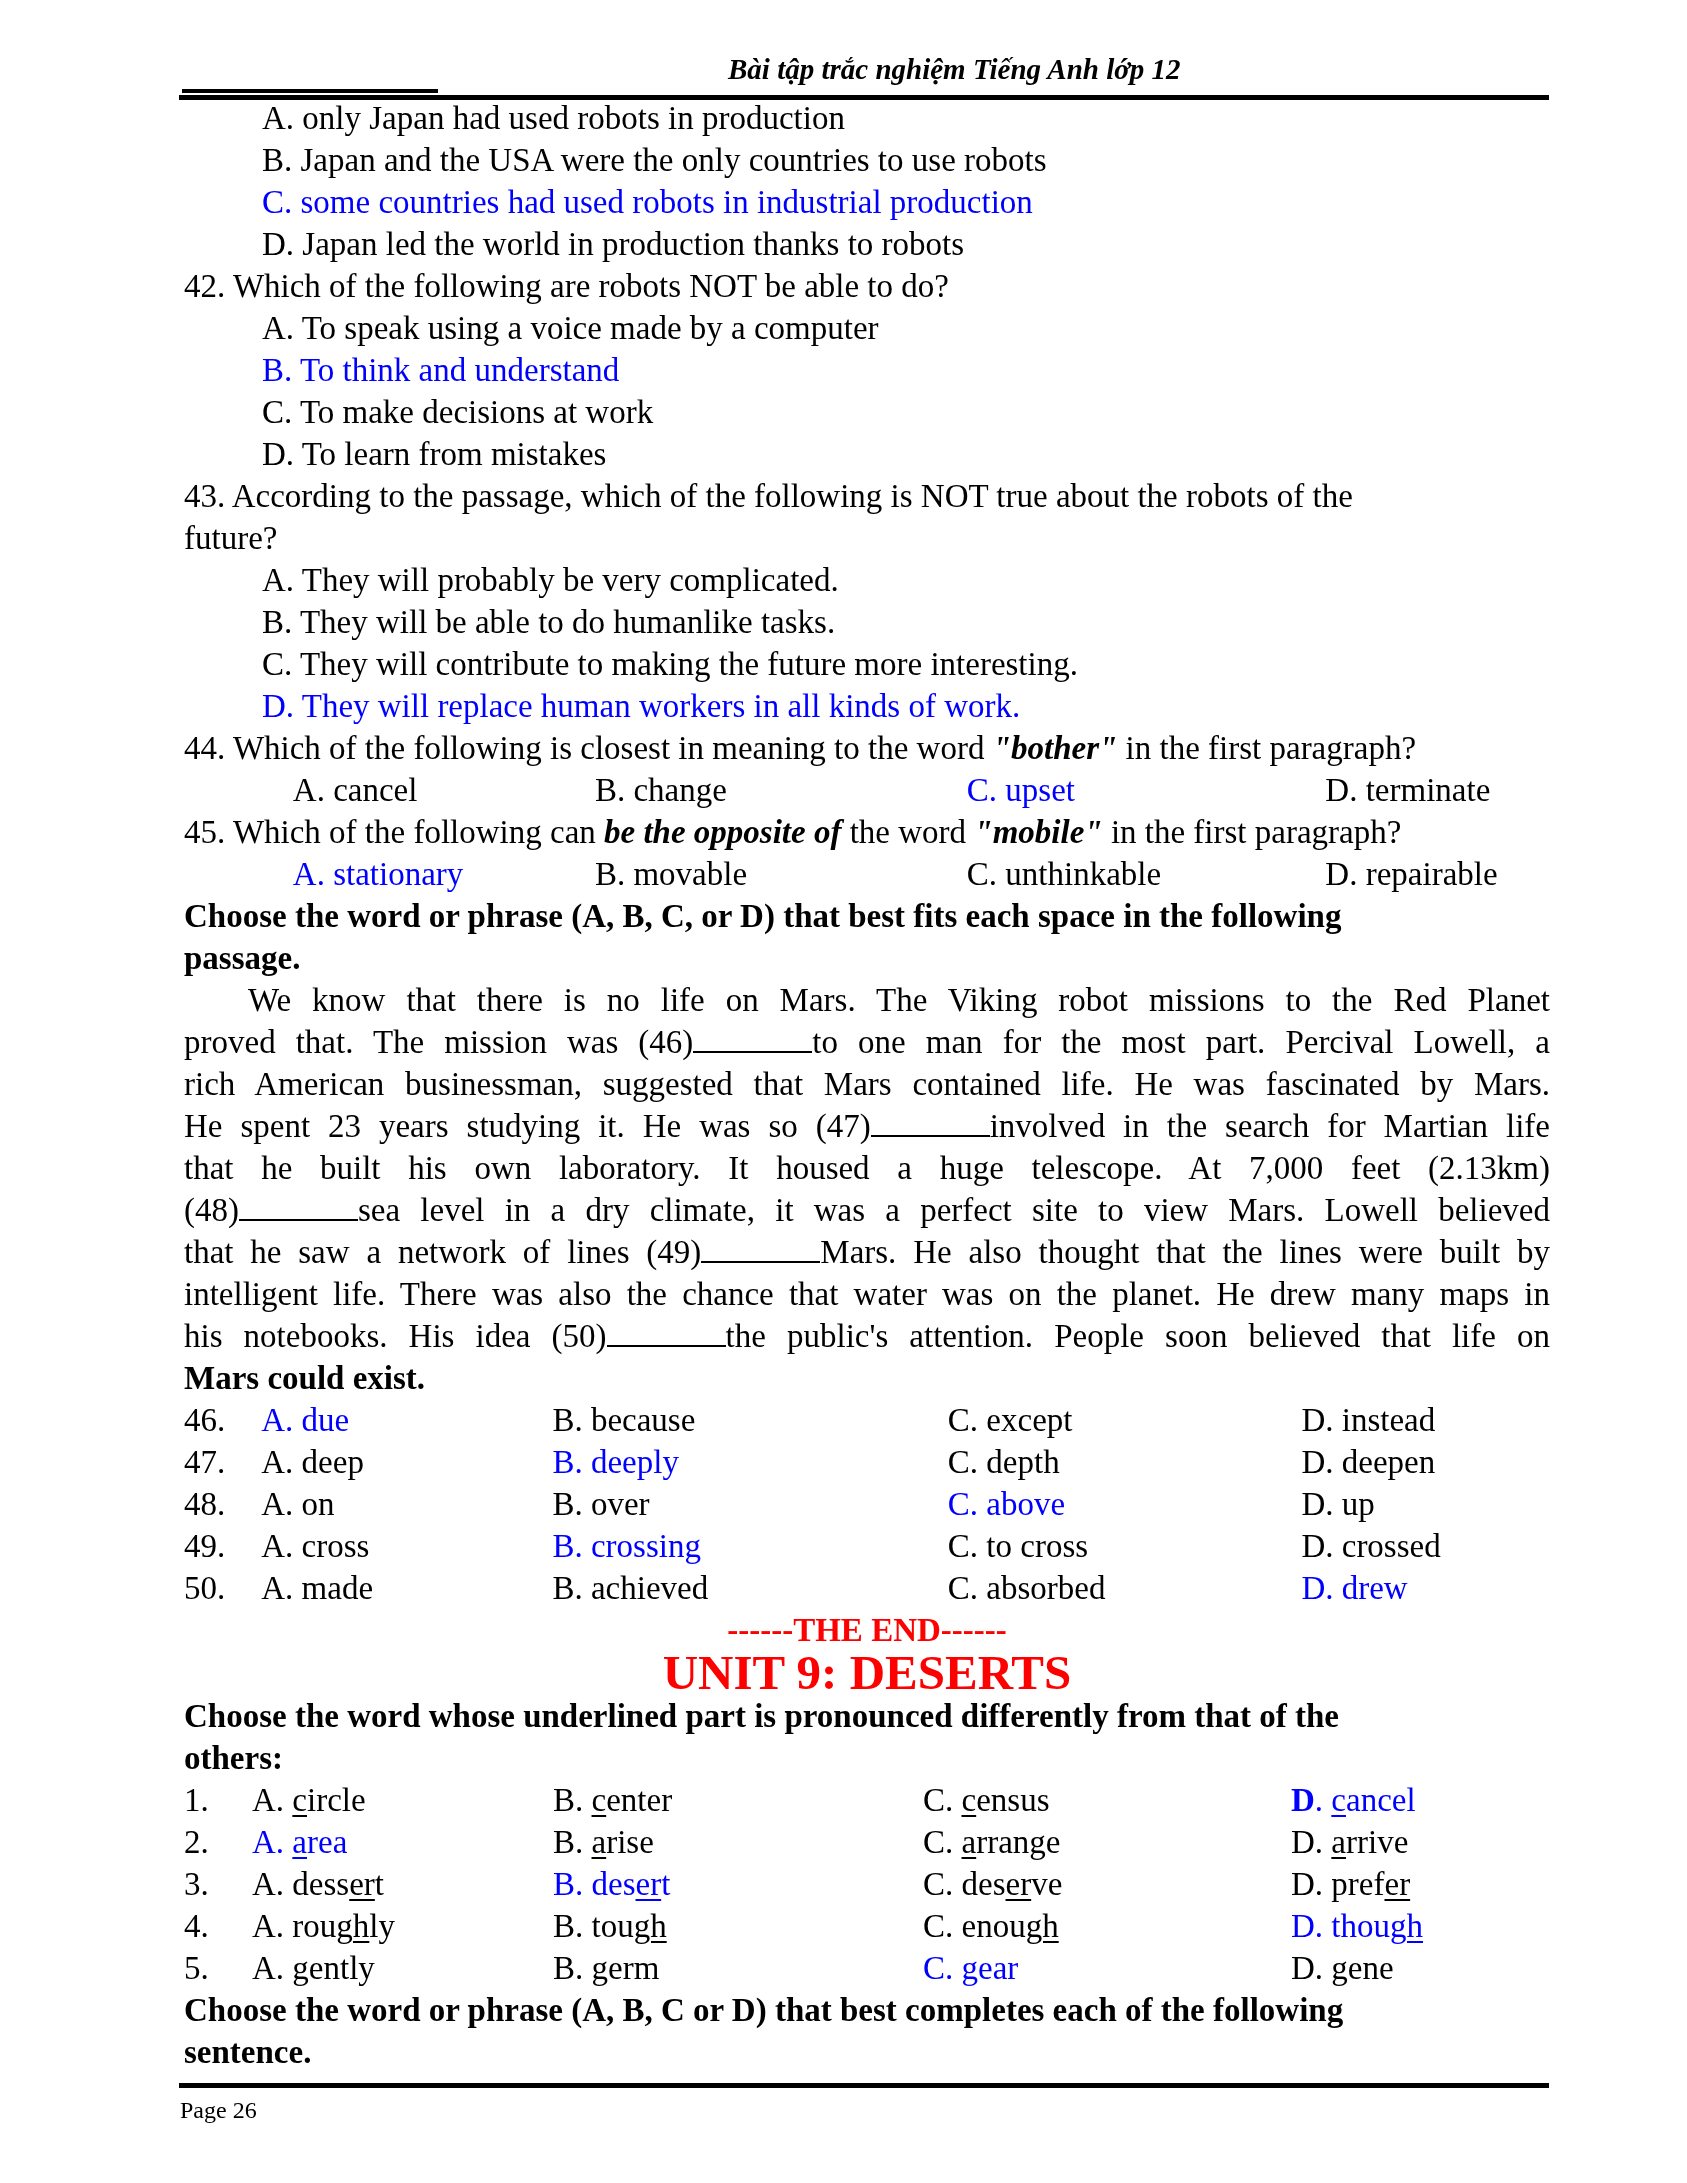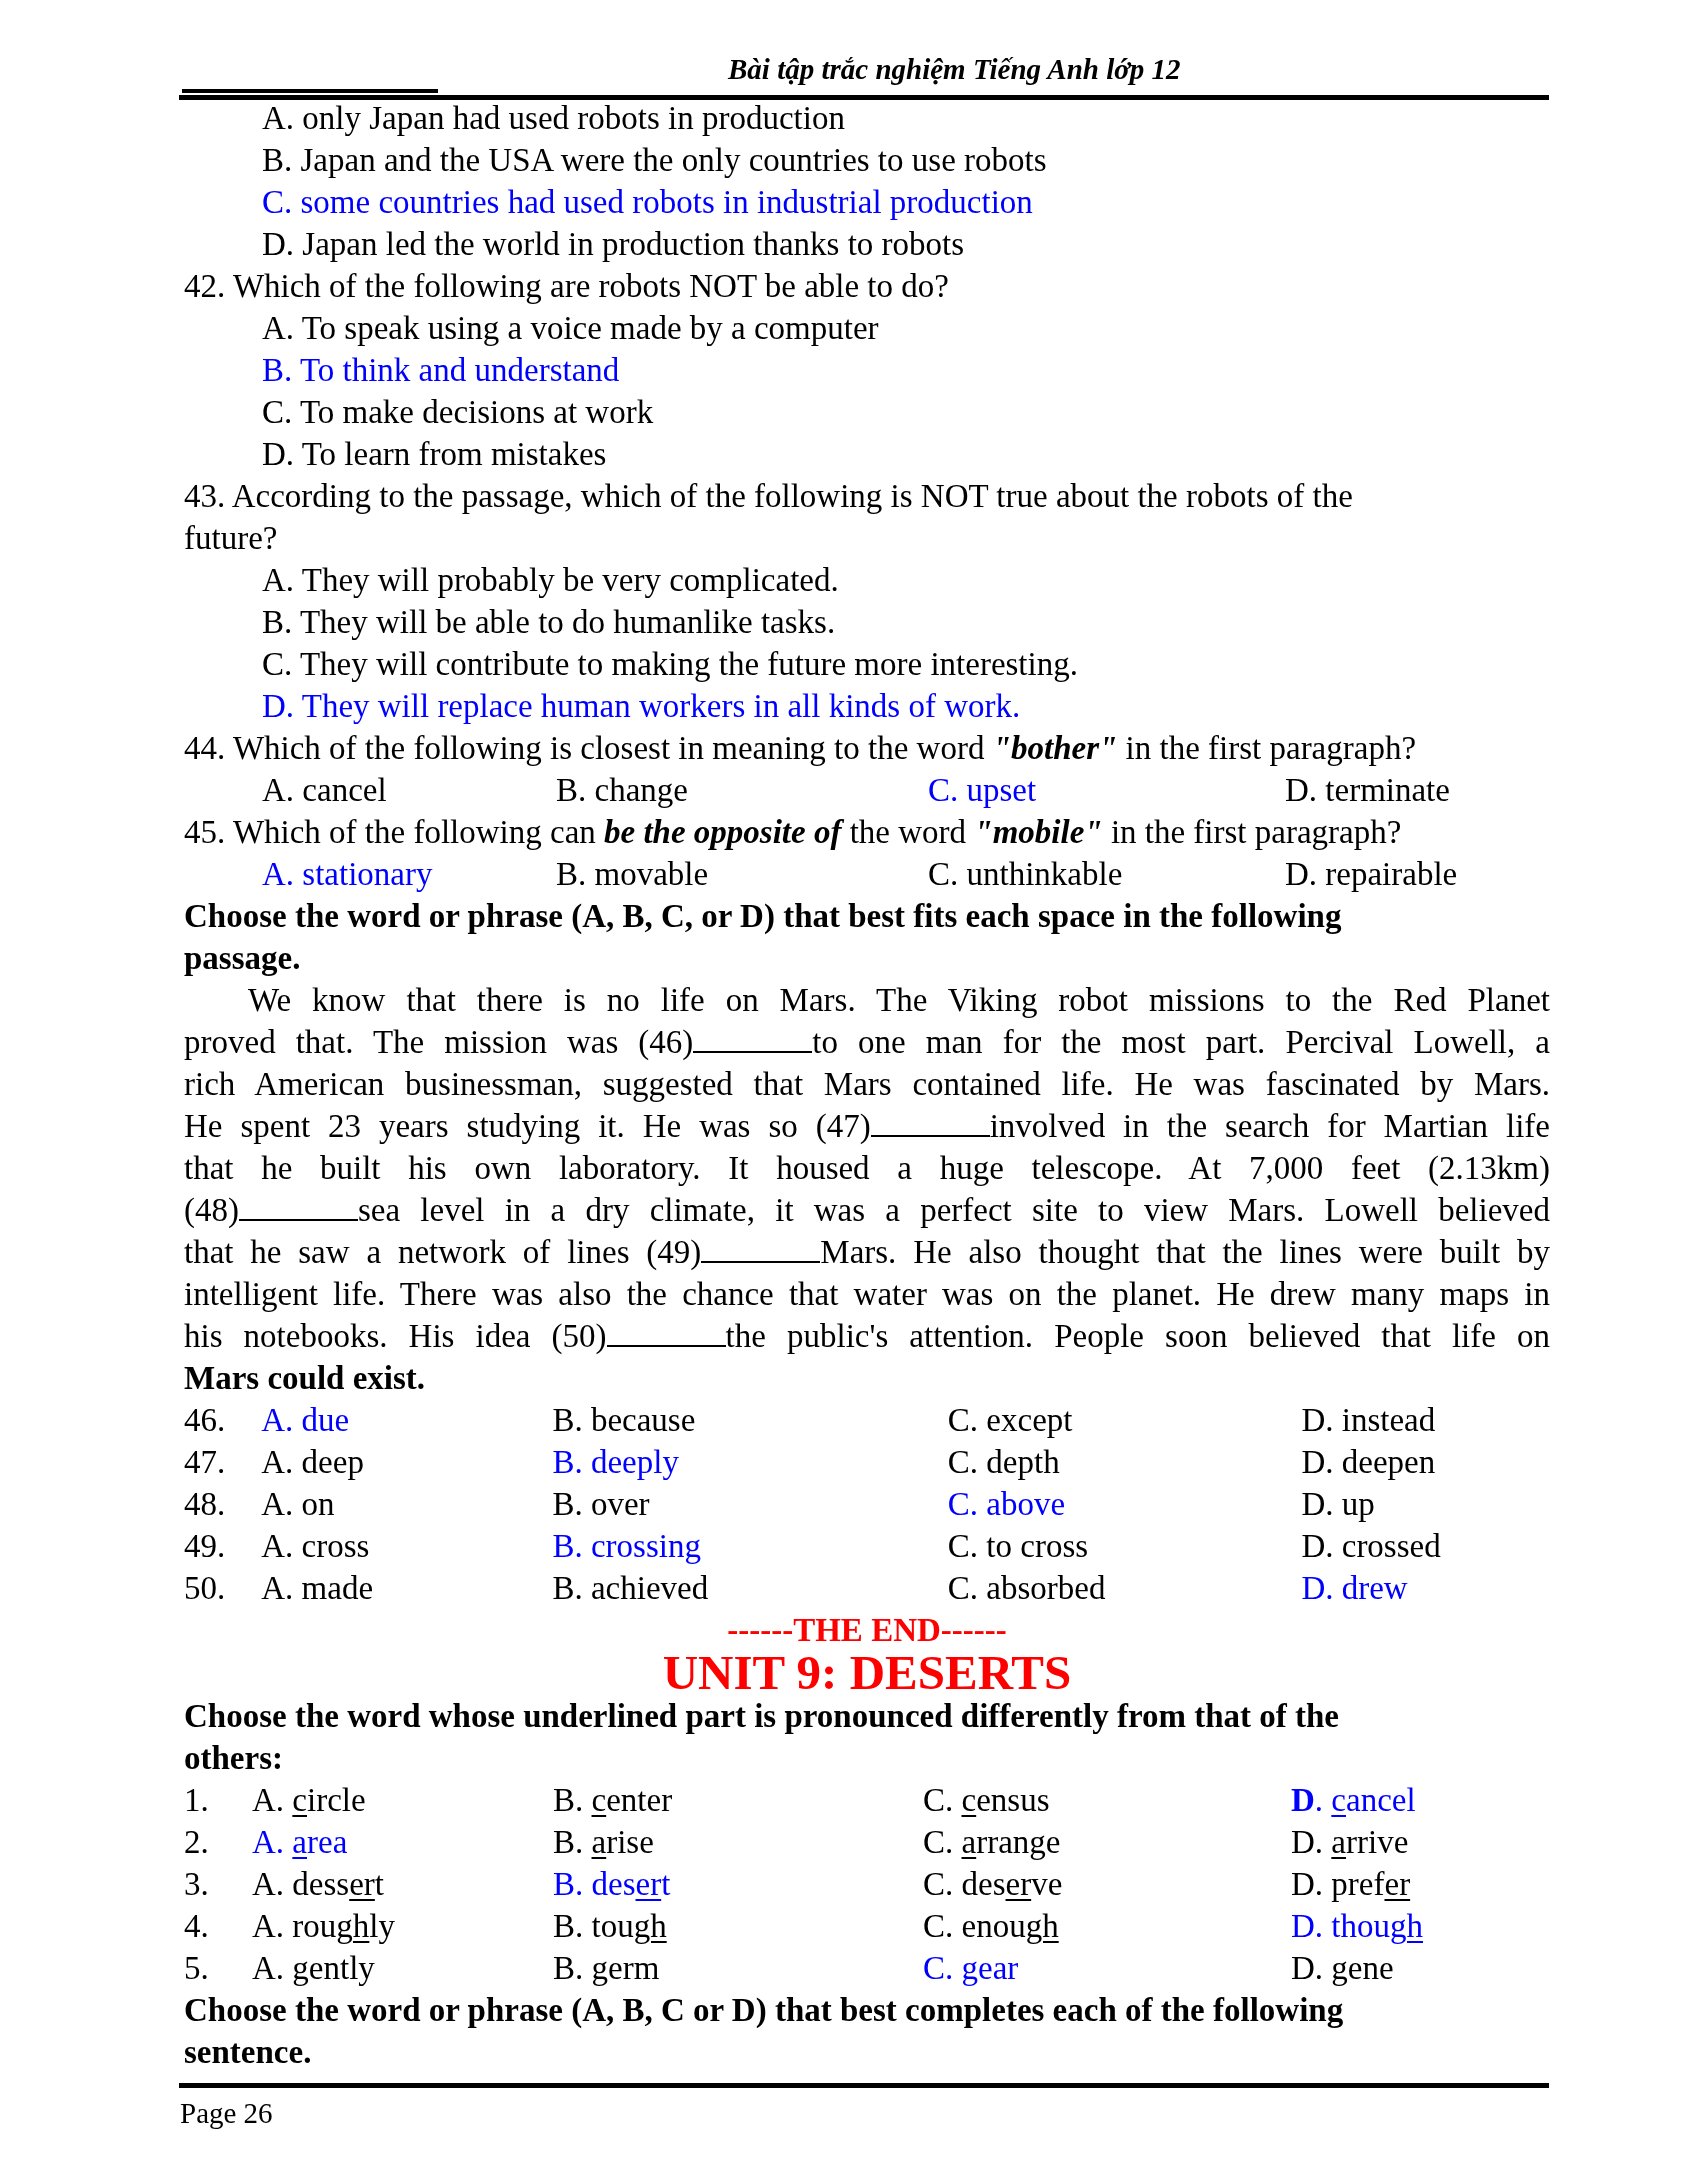--- a/index.html
+++ b/index.html
@@ -16,21 +16,21 @@
     font-size: 29px; font-style: italic; font-weight: bold; text-align: left;
     letter-spacing: 0px;
   }
   .content { position: absolute; left: 184px; top: 97px; width: 1366px; font-size: 33px; line-height: 42px; }
   .line { white-space: nowrap; height: 42px; }
   .opt { padding-left: 78px; }
   .blue { color: #0000ff; }
   .red { color: #ff0000; }
   .bold { font-weight: bold; }
   .ital { font-style: italic; }
-  .grid4 { display: flex; white-space: nowrap; height: 42px; }
+  .grid4 { display: flex; white-space: nowrap; height: 42px; gap: 39px; }
   .grid4 .c0 { width: 78px; }
   .grid4 .cA { width: 294px; }
   .grid4 .cB { width: 372px; }
   .grid4 .cC { width: 357px; }
   .grid4 .cD { width: 251px; }
   .grid5 { display: flex; white-space: nowrap; height: 42px; }
   .grid5 .n { width: 78px; }
   .grid5 .a { width: 294px; }
   .grid5 .b { width: 372px; }
   .grid5 .c { width: 357px; margin-left: 27px; }
@@ -43,21 +43,21 @@
   .gridP .d { width: 251px; }
   .para-line { display: block; text-align: justify; text-align-last: justify; height: 42px; white-space: nowrap; }
   .para-line.last { text-align-last: left; font-weight: bold; }
   .indent { padding-left: 64px; }
   .blank { display: inline-block; width: 119px; border-bottom: 2px solid #000; height: 26.5px; vertical-align: baseline; }
   .center { text-align: center; }
   .the-end { font-size: 33px; font-weight: bold; }
   .unit { font-size: 49px; font-weight: bold; line-height: 44px; height: 44px; }
   u.ul { text-decoration: underline; text-decoration-thickness: 2px; text-underline-offset: 4px; }
   .ftr-line { position: absolute; left: 179px; top: 2083px; width: 1370px; height: 4.6px; background: #000; }
-  .ftr-page { position: absolute; left: 180px; top: 2097px; font-size: 29px; }
+  .ftr-page { position: absolute; left: 180px; top: 2097px; font-size: 24px; }
 </style>
 </head>
 <body>
 
 <div class="page">
 
   <div class="hdr-title">Bài tập trắc nghiệm Tiếng Anh lớp 12</div>
   <div class="hdr-short"></div>
   <div class="hdr-long"></div>
 

